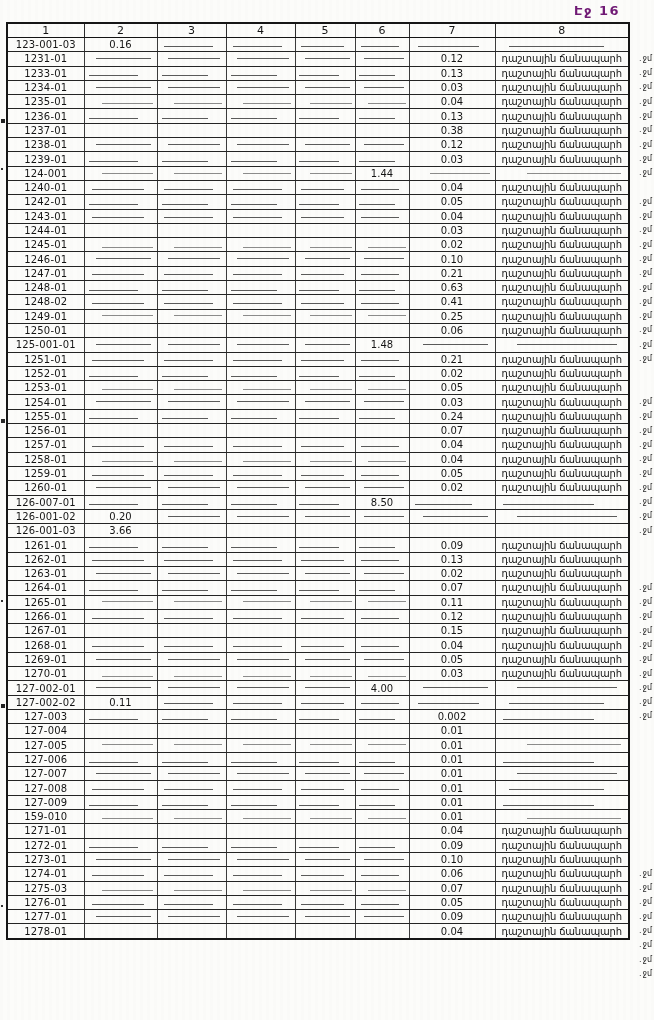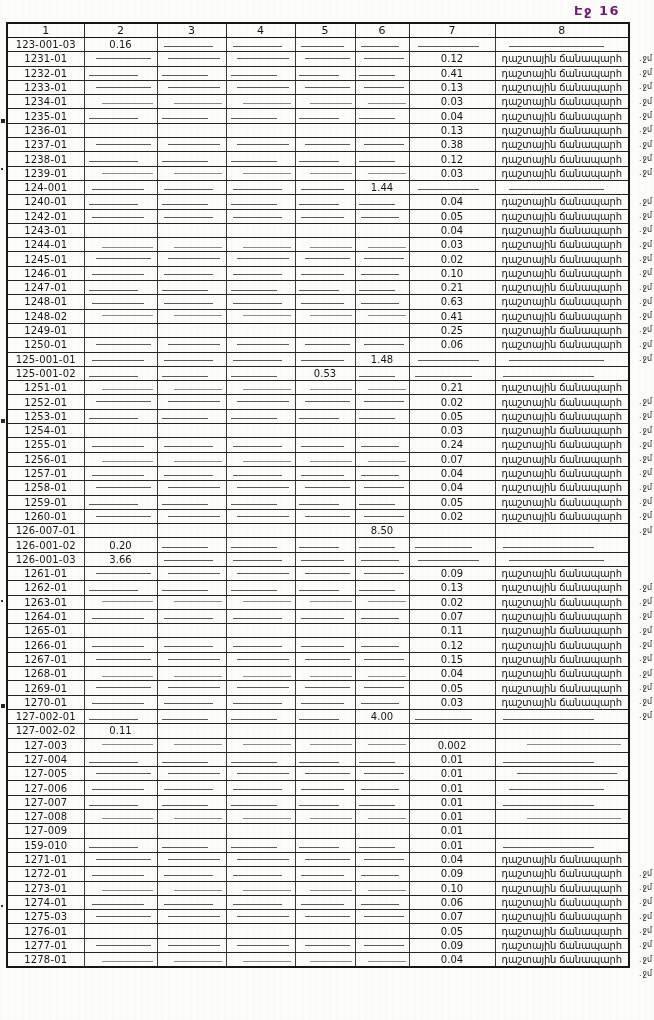--- a/index.html
+++ b/index.html
@@ -134,200 +134,190 @@
         <td class="id-cell">1231-01</td>
         <td class="empty"></td>
         <td class="empty"></td>
         <td class="empty"></td>
         <td class="empty"></td>
         <td class="empty"></td>
         <td class="val-cell">0.12</td>
         <td class="road-cell">դաշտային ճանապարհ</td>
       </tr>
       <tr>
-        <td class="id-cell">1232-01</td>
+        <td class="id-cell">1233-01</td>
+        <td class="empty"></td>
+        <td class="empty"></td>
+        <td class="empty"></td>
+        <td class="empty"></td>
+        <td class="empty"></td>
+        <td class="val-cell">0.13</td>
+        <td class="road-cell">դաշտային ճանապարհ</td>
+      </tr>
+      <tr>
+        <td class="id-cell">1234-01</td>
+        <td class="empty"></td>
+        <td class="empty"></td>
+        <td class="empty"></td>
+        <td class="empty"></td>
+        <td class="empty"></td>
+        <td class="val-cell">0.03</td>
+        <td class="road-cell">դաշտային ճանապարհ</td>
+      </tr>
+      <tr>
+        <td class="id-cell">1235-01</td>
+        <td class="empty"></td>
+        <td class="empty"></td>
+        <td class="empty"></td>
+        <td class="empty"></td>
+        <td class="empty"></td>
+        <td class="val-cell">0.04</td>
+        <td class="road-cell">դաշտային ճանապարհ</td>
+      </tr>
+      <tr>
+        <td class="id-cell">1236-01</td>
+        <td class="empty"></td>
+        <td class="empty"></td>
+        <td class="empty"></td>
+        <td class="empty"></td>
+        <td class="empty"></td>
+        <td class="val-cell">0.13</td>
+        <td class="road-cell">դաշտային ճանապարհ</td>
+      </tr>
+      <tr>
+        <td class="id-cell">1237-01</td>
+        <td class="empty"></td>
+        <td class="empty"></td>
+        <td class="empty"></td>
+        <td class="empty"></td>
+        <td class="empty"></td>
+        <td class="val-cell">0.38</td>
+        <td class="road-cell">դաշտային ճանապարհ</td>
+      </tr>
+      <tr>
+        <td class="id-cell">1238-01</td>
+        <td class="empty"></td>
+        <td class="empty"></td>
+        <td class="empty"></td>
+        <td class="empty"></td>
+        <td class="empty"></td>
+        <td class="val-cell">0.12</td>
+        <td class="road-cell">դաշտային ճանապարհ</td>
+      </tr>
+      <tr>
+        <td class="id-cell">1239-01</td>
+        <td class="empty"></td>
+        <td class="empty"></td>
+        <td class="empty"></td>
+        <td class="empty"></td>
+        <td class="empty"></td>
+        <td class="val-cell">0.03</td>
+        <td class="road-cell">դաշտային ճանապարհ</td>
+      </tr>
+      <tr>
+        <td class="id-cell">124-001</td>
+        <td class="empty"></td>
+        <td class="empty"></td>
+        <td class="empty"></td>
+        <td class="empty"></td>
+        <td class="val-cell">1.44</td>
+        <td class="empty"></td>
+        <td class="empty"></td>
+      </tr>
+      <tr>
+        <td class="id-cell">1240-01</td>
+        <td class="empty"></td>
+        <td class="empty"></td>
+        <td class="empty"></td>
+        <td class="empty"></td>
+        <td class="empty"></td>
+        <td class="val-cell">0.04</td>
+        <td class="road-cell">դաշտային ճանապարհ</td>
+      </tr>
+      <tr>
+        <td class="id-cell">1242-01</td>
+        <td class="empty"></td>
+        <td class="empty"></td>
+        <td class="empty"></td>
+        <td class="empty"></td>
+        <td class="empty"></td>
+        <td class="val-cell">0.05</td>
+        <td class="road-cell">դաշտային ճանապարհ</td>
+      </tr>
+      <tr>
+        <td class="id-cell">1243-01</td>
+        <td class="empty"></td>
+        <td class="empty"></td>
+        <td class="empty"></td>
+        <td class="empty"></td>
+        <td class="empty"></td>
+        <td class="val-cell">0.04</td>
+        <td class="road-cell">դաշտային ճանապարհ</td>
+      </tr>
+      <tr>
+        <td class="id-cell">1244-01</td>
+        <td class="empty"></td>
+        <td class="empty"></td>
+        <td class="empty"></td>
+        <td class="empty"></td>
+        <td class="empty"></td>
+        <td class="val-cell">0.03</td>
+        <td class="road-cell">դաշտային ճանապարհ</td>
+      </tr>
+      <tr>
+        <td class="id-cell">1245-01</td>
+        <td class="empty"></td>
+        <td class="empty"></td>
+        <td class="empty"></td>
+        <td class="empty"></td>
+        <td class="empty"></td>
+        <td class="val-cell">0.02</td>
+        <td class="road-cell">դաշտային ճանապարհ</td>
+      </tr>
+      <tr>
+        <td class="id-cell">1246-01</td>
+        <td class="empty"></td>
+        <td class="empty"></td>
+        <td class="empty"></td>
+        <td class="empty"></td>
+        <td class="empty"></td>
+        <td class="val-cell">0.10</td>
+        <td class="road-cell">դաշտային ճանապարհ</td>
+      </tr>
+      <tr>
+        <td class="id-cell">1247-01</td>
+        <td class="empty"></td>
+        <td class="empty"></td>
+        <td class="empty"></td>
+        <td class="empty"></td>
+        <td class="empty"></td>
+        <td class="val-cell">0.21</td>
+        <td class="road-cell">դաշտային ճանապարհ</td>
+      </tr>
+      <tr>
+        <td class="id-cell">1248-01</td>
+        <td class="empty"></td>
+        <td class="empty"></td>
+        <td class="empty"></td>
+        <td class="empty"></td>
+        <td class="empty"></td>
+        <td class="val-cell">0.63</td>
+        <td class="road-cell">դաշտային ճանապարհ</td>
+      </tr>
+      <tr>
+        <td class="id-cell">1248-02</td>
         <td class="empty"></td>
         <td class="empty"></td>
         <td class="empty"></td>
         <td class="empty"></td>
         <td class="empty"></td>
         <td class="val-cell">0.41</td>
         <td class="road-cell">դաշտային ճանապարհ</td>
       </tr>
       <tr>
-        <td class="id-cell">1233-01</td>
-        <td class="empty"></td>
-        <td class="empty"></td>
-        <td class="empty"></td>
-        <td class="empty"></td>
-        <td class="empty"></td>
-        <td class="val-cell">0.13</td>
-        <td class="road-cell">դաշտային ճանապարհ</td>
-      </tr>
-      <tr>
-        <td class="id-cell">1234-01</td>
-        <td class="empty"></td>
-        <td class="empty"></td>
-        <td class="empty"></td>
-        <td class="empty"></td>
-        <td class="empty"></td>
-        <td class="val-cell">0.03</td>
-        <td class="road-cell">դաշտային ճանապարհ</td>
-      </tr>
-      <tr>
-        <td class="id-cell">1235-01</td>
-        <td class="empty"></td>
-        <td class="empty"></td>
-        <td class="empty"></td>
-        <td class="empty"></td>
-        <td class="empty"></td>
-        <td class="val-cell">0.04</td>
-        <td class="road-cell">դաշտային ճանապարհ</td>
-      </tr>
-      <tr>
-        <td class="id-cell">1236-01</td>
-        <td class="empty"></td>
-        <td class="empty"></td>
-        <td class="empty"></td>
-        <td class="empty"></td>
-        <td class="empty"></td>
-        <td class="val-cell">0.13</td>
-        <td class="road-cell">դաշտային ճանապարհ</td>
-      </tr>
-      <tr>
-        <td class="id-cell">1237-01</td>
-        <td class="empty"></td>
-        <td class="empty"></td>
-        <td class="empty"></td>
-        <td class="empty"></td>
-        <td class="empty"></td>
-        <td class="val-cell">0.38</td>
-        <td class="road-cell">դաշտային ճանապարհ</td>
-      </tr>
-      <tr>
-        <td class="id-cell">1238-01</td>
-        <td class="empty"></td>
-        <td class="empty"></td>
-        <td class="empty"></td>
-        <td class="empty"></td>
-        <td class="empty"></td>
-        <td class="val-cell">0.12</td>
-        <td class="road-cell">դաշտային ճանապարհ</td>
-      </tr>
-      <tr>
-        <td class="id-cell">1239-01</td>
-        <td class="empty"></td>
-        <td class="empty"></td>
-        <td class="empty"></td>
-        <td class="empty"></td>
-        <td class="empty"></td>
-        <td class="val-cell">0.03</td>
-        <td class="road-cell">դաշտային ճանապարհ</td>
-      </tr>
-      <tr>
-        <td class="id-cell">124-001</td>
-        <td class="empty"></td>
-        <td class="empty"></td>
-        <td class="empty"></td>
-        <td class="empty"></td>
-        <td class="val-cell">1.44</td>
-        <td class="empty"></td>
-        <td class="empty"></td>
-      </tr>
-      <tr>
-        <td class="id-cell">1240-01</td>
-        <td class="empty"></td>
-        <td class="empty"></td>
-        <td class="empty"></td>
-        <td class="empty"></td>
-        <td class="empty"></td>
-        <td class="val-cell">0.04</td>
-        <td class="road-cell">դաշտային ճանապարհ</td>
-      </tr>
-      <tr>
-        <td class="id-cell">1242-01</td>
-        <td class="empty"></td>
-        <td class="empty"></td>
-        <td class="empty"></td>
-        <td class="empty"></td>
-        <td class="empty"></td>
-        <td class="val-cell">0.05</td>
-        <td class="road-cell">դաշտային ճանապարհ</td>
-      </tr>
-      <tr>
-        <td class="id-cell">1243-01</td>
-        <td class="empty"></td>
-        <td class="empty"></td>
-        <td class="empty"></td>
-        <td class="empty"></td>
-        <td class="empty"></td>
-        <td class="val-cell">0.04</td>
-        <td class="road-cell">դաշտային ճանապարհ</td>
-      </tr>
-      <tr>
-        <td class="id-cell">1244-01</td>
-        <td class="empty"></td>
-        <td class="empty"></td>
-        <td class="empty"></td>
-        <td class="empty"></td>
-        <td class="empty"></td>
-        <td class="val-cell">0.03</td>
-        <td class="road-cell">դաշտային ճանապարհ</td>
-      </tr>
-      <tr>
-        <td class="id-cell">1245-01</td>
-        <td class="empty"></td>
-        <td class="empty"></td>
-        <td class="empty"></td>
-        <td class="empty"></td>
-        <td class="empty"></td>
-        <td class="val-cell">0.02</td>
-        <td class="road-cell">դաշտային ճանապարհ</td>
-      </tr>
-      <tr>
-        <td class="id-cell">1246-01</td>
-        <td class="empty"></td>
-        <td class="empty"></td>
-        <td class="empty"></td>
-        <td class="empty"></td>
-        <td class="empty"></td>
-        <td class="val-cell">0.10</td>
-        <td class="road-cell">դաշտային ճանապարհ</td>
-      </tr>
-      <tr>
-        <td class="id-cell">1247-01</td>
-        <td class="empty"></td>
-        <td class="empty"></td>
-        <td class="empty"></td>
-        <td class="empty"></td>
-        <td class="empty"></td>
-        <td class="val-cell">0.21</td>
-        <td class="road-cell">դաշտային ճանապարհ</td>
-      </tr>
-      <tr>
-        <td class="id-cell">1248-01</td>
-        <td class="empty"></td>
-        <td class="empty"></td>
-        <td class="empty"></td>
-        <td class="empty"></td>
-        <td class="empty"></td>
-        <td class="val-cell">0.63</td>
-        <td class="road-cell">դաշտային ճանապարհ</td>
-      </tr>
-      <tr>
-        <td class="id-cell">1248-02</td>
-        <td class="empty"></td>
-        <td class="empty"></td>
-        <td class="empty"></td>
-        <td class="empty"></td>
-        <td class="empty"></td>
-        <td class="val-cell">0.41</td>
-        <td class="road-cell">դաշտային ճանապարհ</td>
-      </tr>
-      <tr>
         <td class="id-cell">1249-01</td>
         <td class="empty"></td>
         <td class="empty"></td>
         <td class="empty"></td>
         <td class="empty"></td>
         <td class="empty"></td>
         <td class="val-cell">0.25</td>
         <td class="road-cell">դաշտային ճանապարհ</td>
       </tr>
       <tr>
@@ -340,30 +330,20 @@
         <td class="val-cell">0.06</td>
         <td class="road-cell">դաշտային ճանապարհ</td>
       </tr>
       <tr>
         <td class="id-cell">125-001-01</td>
         <td class="empty"></td>
         <td class="empty"></td>
         <td class="empty"></td>
         <td class="empty"></td>
         <td class="val-cell">1.48</td>
-        <td class="empty"></td>
-        <td class="empty"></td>
-      </tr>
-      <tr>
-        <td class="id-cell">125-001-02</td>
-        <td class="empty"></td>
-        <td class="empty"></td>
-        <td class="empty"></td>
-        <td class="val-cell">0.53</td>
-        <td class="empty"></td>
         <td class="empty"></td>
         <td class="empty"></td>
       </tr>
       <tr>
         <td class="id-cell">1251-01</td>
         <td class="empty"></td>
         <td class="empty"></td>
         <td class="empty"></td>
         <td class="empty"></td>
         <td class="empty"></td>

